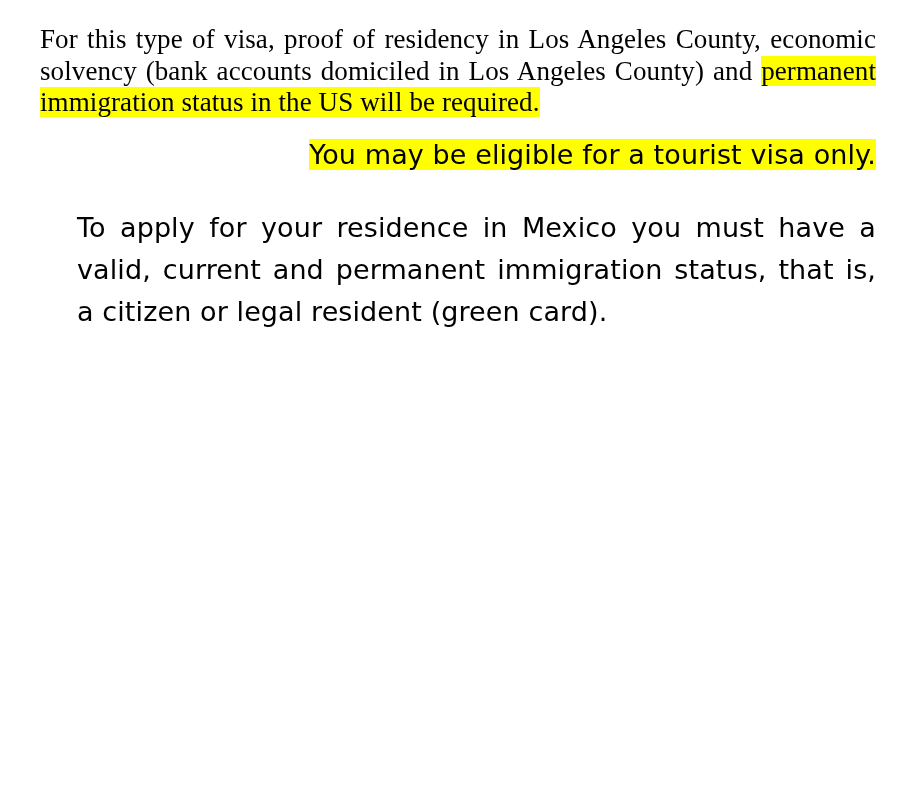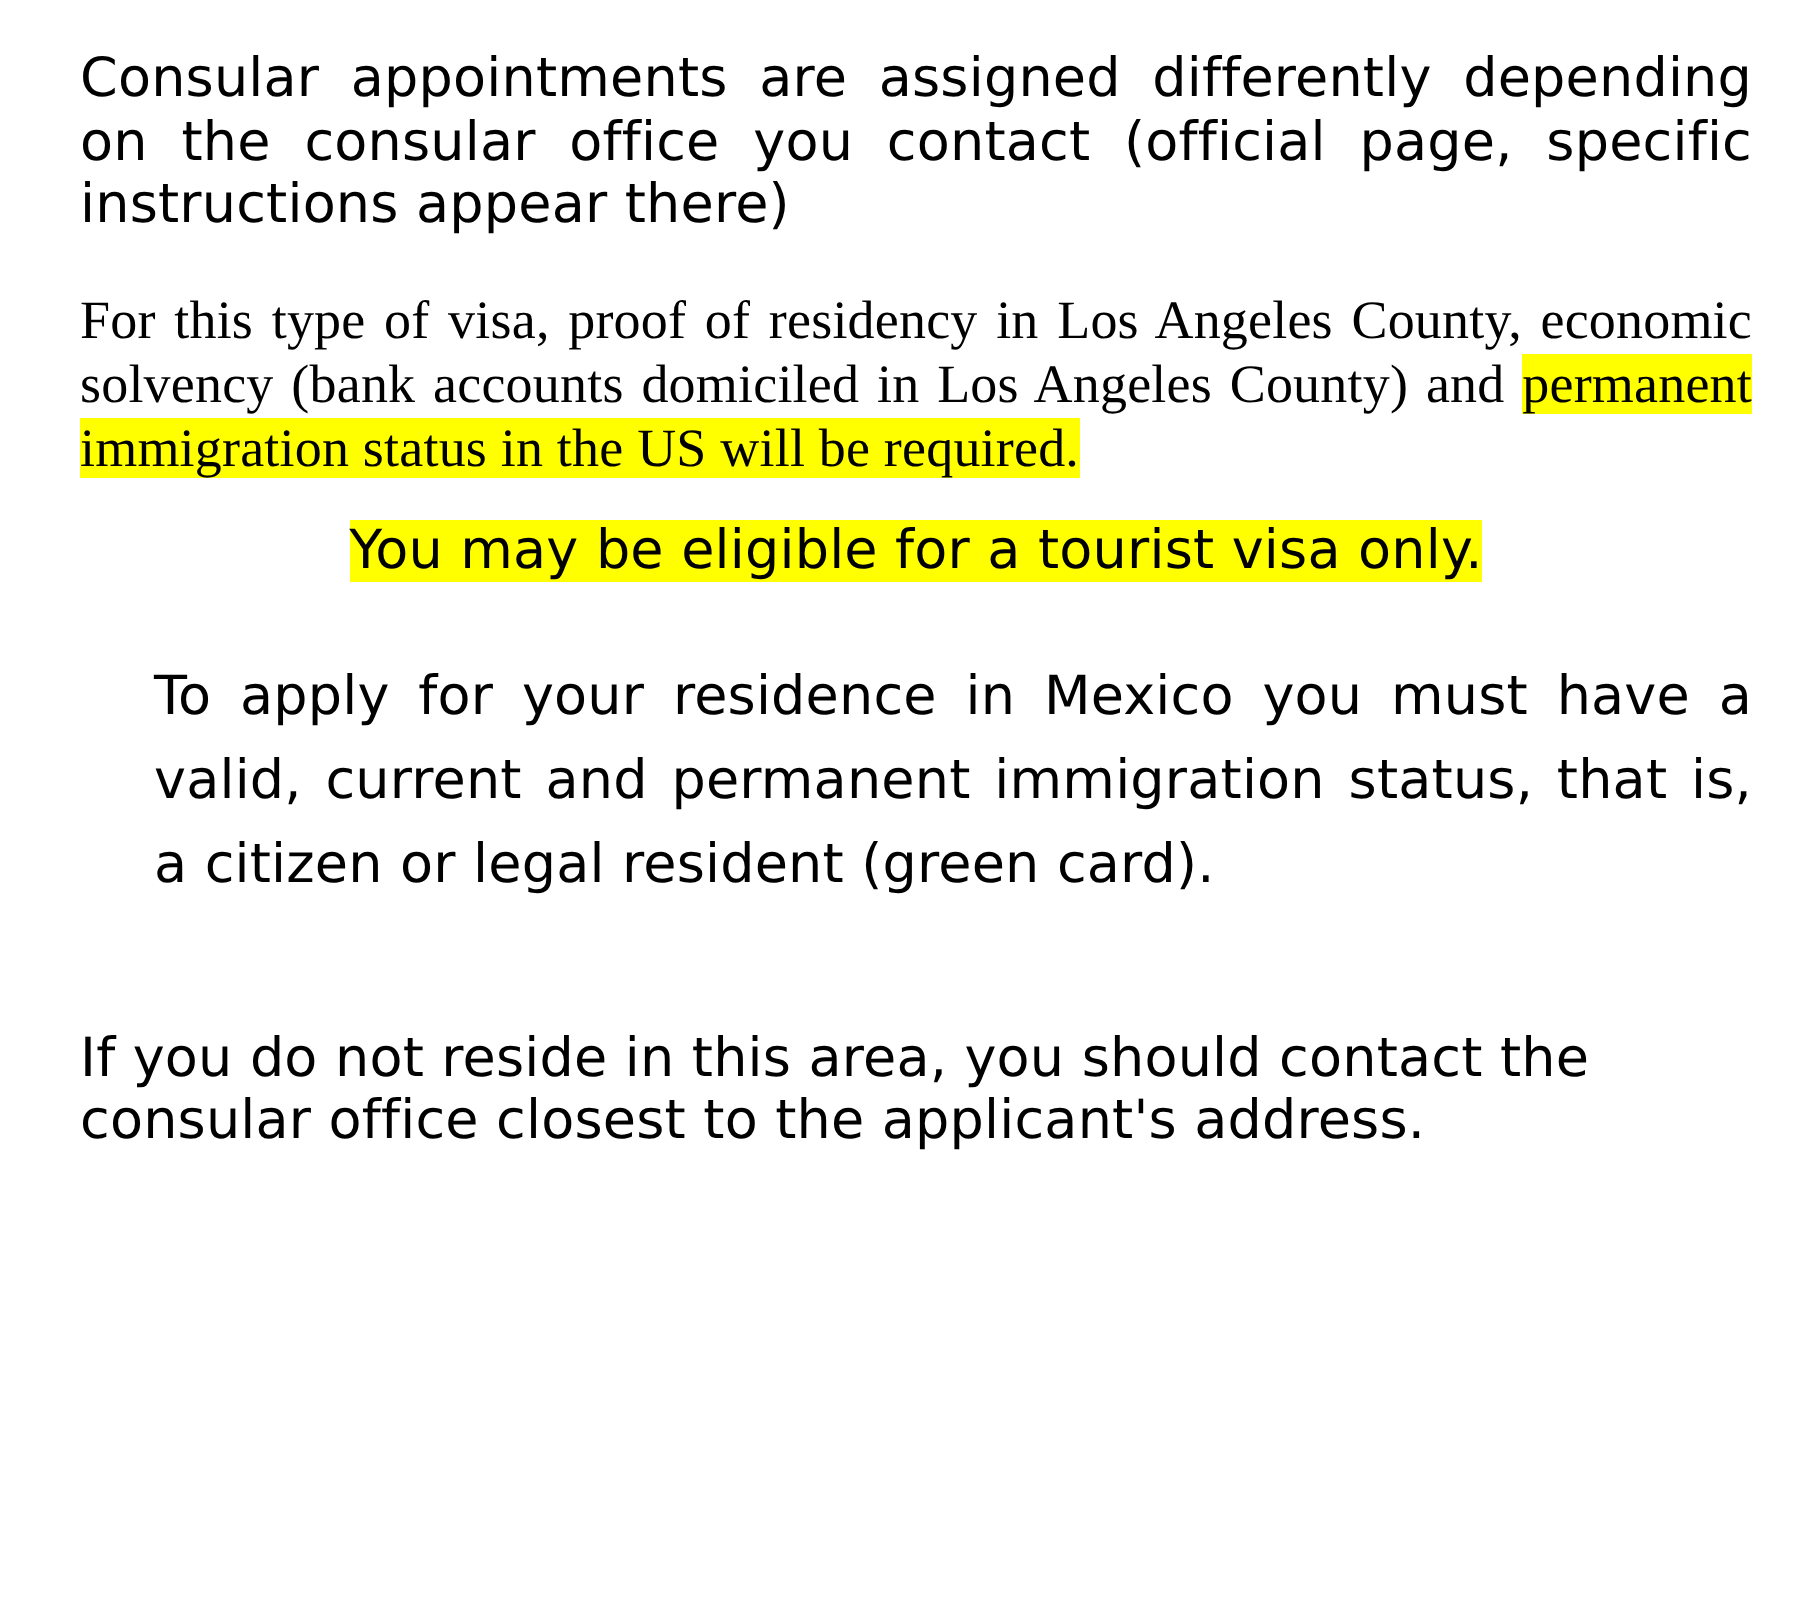--- a/index.html
+++ b/index.html
@@ -31,45 +31,43 @@
   }
   .para.last-left {
     text-align: left;
   }
   .para.loose {
     line-height: 1.55;
     text-align: justify;
     margin-left: 37px;
   }
   .para.nojust {
-    text-align: center;
+    text-align: right;
   }
   .spacer-sm { height: 10px; }
   .spacer-md { height: 34px; }
   .para.tight { margin-bottom: 20px; font-family: Liberation Serif, serif; }
   .block-hl {
     background: #ffff00;
     display: inline;
     box-decoration-break: clone;
     -webkit-box-decoration-break: clone;
   }
 </style>
 </head>
 <body>
 
 <div class="page">
 
-  <p class="para">Consular appointments are assigned differently depending on the consular office you contact (official page, specific instructions appear there)</p>
 
 
   <p class="para tight"><span>For this type of visa, proof of residency in Los Angeles County, economic solvency (bank accounts domiciled in Los Angeles County) and </span><span class="block-hl">permanent immigration status in the US will be required.</span></p>
 
   <p class="para nojust"><span class="block-hl">You may be eligible for a tourist visa only.</span></p>
 
   <div class="spacer-sm"></div>
 
   <p class="para loose">To apply for your residence in Mexico you must have a valid, current and permanent immigration status, that is, a citizen or legal resident (green card).</p>
 
   <div class="spacer-md"></div>
 
-  <p class="para last-left">If you do not reside in this area, you should contact the consular office closest to the applicant's address.</p>
 
 </div>
 
 </body></html>

